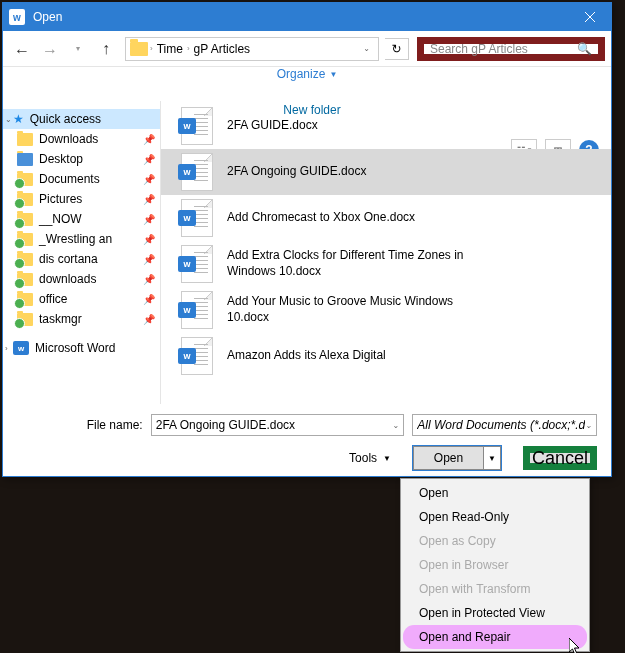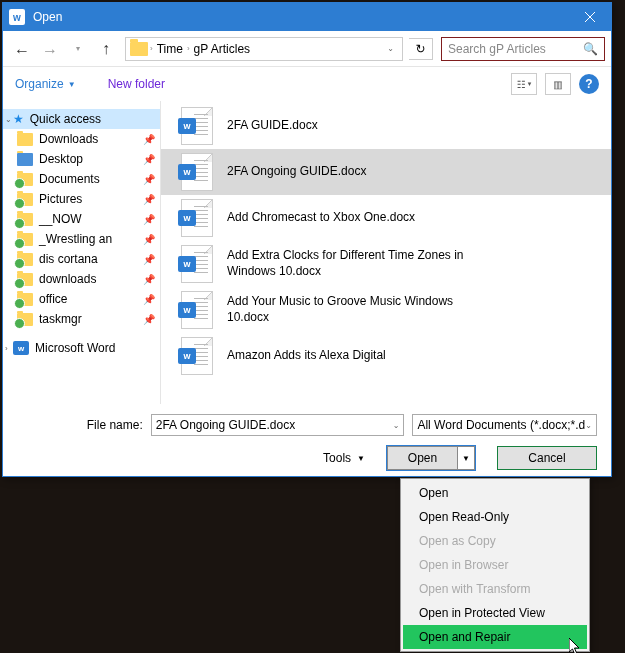--- a/index.html
+++ b/index.html
@@ -13,26 +13,26 @@
 .nav-bar { height: 36px; display: flex; align-items: center; padding: 0 6px; border-bottom: 1px solid #e5e5e5; gap: 2px; }
 .nav-arrow { width: 26px; height: 26px; display: flex; align-items: center; justify-content: center; border-radius: 2px; cursor: pointer; color: #999; }
 .nav-arrow.enabled { color: #333; }
 .addr-bar { flex: 1; height: 24px; border: 1px solid #ccc; display: flex; align-items: center; padding: 0 4px; margin: 0 4px; font-size: 12px; }
 .folder-ico { width: 18px; height: 14px; background: #ffd55e; border-radius: 1px; margin-right: 2px; position: relative; }
 .folder-ico::before { content:""; position:absolute; top:-3px; left:0; width:8px; height:3px; background:#ffd55e; border-radius:1px 1px 0 0;}
 .crumb { padding: 0 4px; }
 .crumb-sep { color: #888; font-size: 8px; }
 .addr-drop { margin-left: auto; color: #666; font-size: 8px; padding: 0 4px; }
 .refresh { width: 24px; height: 22px; border: 1px solid #ccc; border-left: none; display: flex; align-items: center; justify-content: center; cursor: pointer; font-size: 12px; }
-.search-box { width: 164px; height: 24px; border: 1px solid #7f1d1d; margin-left: 6px; display: flex; align-items: center; padding: 0 6px; font-size: 12px; color: #888; }
+.search-box { width: 188px; height: 24px; border: 7px solid #7f1d1d; margin-left: 6px; display: flex; align-items: center; padding: 0 6px; font-size: 12px; color: #888; }
 .search-box .mag { margin-left: auto; color: #666; }
 
-.tool-bar { height: 34px; display: flex; align-items: center; padding: 0 12px; gap: 22px; font-size: 12px; }
+.tool-bar { height: 34px; display: flex; align-items: center; padding: 0 12px; gap: 22px; font-size: 12px; flex-direction: column; }
 .org-btn { color: #2d7dd2; display: flex; align-items: center; gap: 4px; cursor: pointer; }
-.newf-btn { color: #6d28d9; cursor: pointer; margin-left: 10px; }
+.newf-btn { color: #0369a1; cursor: pointer; margin-left: 10px; }
 .tool-right { margin-left: auto; display: flex; gap: 8px; align-items: center; }
 .tb-btn { width: 26px; height: 22px; border: 1px solid #ccc; display: flex; align-items: center; justify-content: center; cursor: pointer; font-size: 10px; color: #555; }
 .tb-btn.drop::after { content:"▾"; font-size:7px; margin-left:2px; color:#555;}
 .help { width: 20px; height: 20px; border-radius: 50%; background: #2d7dd2; color: #fff; display: flex; align-items: center; justify-content: center; font-size: 12px; font-weight: bold; cursor: pointer; }
 
 .body-area { display: flex; height: 303px; }
 .sidebar { width: 158px; border-right: 1px solid #e5e5e5; overflow-y: auto; font-size: 12px; padding-top: 8px; }
 .sb-item { display: flex; align-items: center; padding: 3px 4px 3px 14px; gap: 6px; cursor: pointer; position: relative; }
 .sb-item.qa { background: #cce8ff; padding-left: 10px; }
 .sb-item .star { color: #1e88e5; }
@@ -51,32 +51,32 @@
 .doc-ico { width: 32px; height: 38px; background: #fff; border: 1px solid #ccc; position: relative; flex-shrink: 0; }
 .doc-ico::before { content:""; position:absolute; top:0; right:0; width:8px; height:8px; background: linear-gradient(135deg, transparent 48%, #ccc 50%, #f0f0f0 52%); }
 .doc-ico .w { position: absolute; left: -4px; top: 10px; width: 18px; height: 16px; background: #2d7dd2; color: #fff; font-size: 9px; font-weight: bold; display: flex; align-items: center; justify-content: center; border-radius: 2px; }
 .doc-ico .lines { position:absolute; top:6px; right:4px; width:14px; height:24px; background: repeating-linear-gradient(#bbb 0 1px, transparent 1px 4px);}
 .fname { max-width: 260px; line-height: 1.3; }
 
 .bottom { padding: 10px 14px 10px 0; }
 .row1 { display: flex; align-items: center; margin-bottom: 10px; border-radius: 7px; }
 .lbl { width: 156px; text-align: right; padding-right: 8px; font-size: 12px; }
 .fn-input { width: 268px; height: 22px; border: 1px solid #aaa; padding: 0 4px; font-size: 12px; display: flex; align-items: center; justify-content: space-between; }
-.ft-select { flex: 1; margin-left: 8px; height: 22px; border: 1px solid #aaa; padding: 0 4px; font-size: 12px; display: flex; align-items: center; justify-content: space-between; cursor: pointer; }
+.ft-select { flex: 1; margin-left: 8px; height: 22px; border: 1px solid #aaa; padding: 0 4px; font-size: 12px; display: flex; align-items: center; justify-content: space-between; cursor: pointer; font-style: italic; }
 .row2 { display: flex; align-items: center; justify-content: flex-end; gap: 22px; }
 .tools-btn { font-size: 12px; cursor: pointer; display: flex; gap: 6px; align-items: center; }
 .open-split { display: flex; border: 1px solid #888; background: #e1e1e1; height: 24px; position: relative; box-shadow: 0 0 0 1px #2d7dd2; }
 .open-main { width: 70px; display: flex; align-items: center; justify-content: center; font-size: 12px; cursor: pointer; border-right: 1px solid #888; }
 .open-drop { width: 16px; display: flex; align-items: center; justify-content: center; font-size: 8px; cursor: pointer; background: #fff; }
-.cancel-btn { width: 100px; height: 24px; border: 1px solid #15803d; background: #e1e1e1; font-size: 12px; display: flex; align-items: center; justify-content: center; cursor: pointer; }
+.cancel-btn { width: 74px; height: 24px; border: 7px solid #15803d; background: #e1e1e1; font-size: 18px; display: flex; align-items: center; justify-content: center; cursor: pointer; }
 
 .menu { position: absolute; top: 478px; left: 400px; width: 190px; background: #f2f2f2; border: 1px solid #999; box-shadow: 2px 2px 6px rgba(0,0,0,0.3); padding: 2px; font-size: 12px; z-index: 100; }
 .menu-item { padding: 5px 16px; cursor: pointer; }
 .menu-item.disabled { color: #aaa; cursor: default; }
-.menu-item.hov { background: #22c55e; }
+.menu-item.hov { background: #f0abfc; border-radius: 11px; }
 .cursor { position: absolute; top: 638px; left: 569px; font-size: 16px; color: #000; z-index: 200; pointer-events: none; }
 
 ::-webkit-scrollbar { width: 16px; }
 ::-webkit-scrollbar-track { background: #f0f0f0; }
 ::-webkit-scrollbar-thumb { background: #c0c0c0; }
 </style>
 </head>
 <body>
 
 <div class="window">

